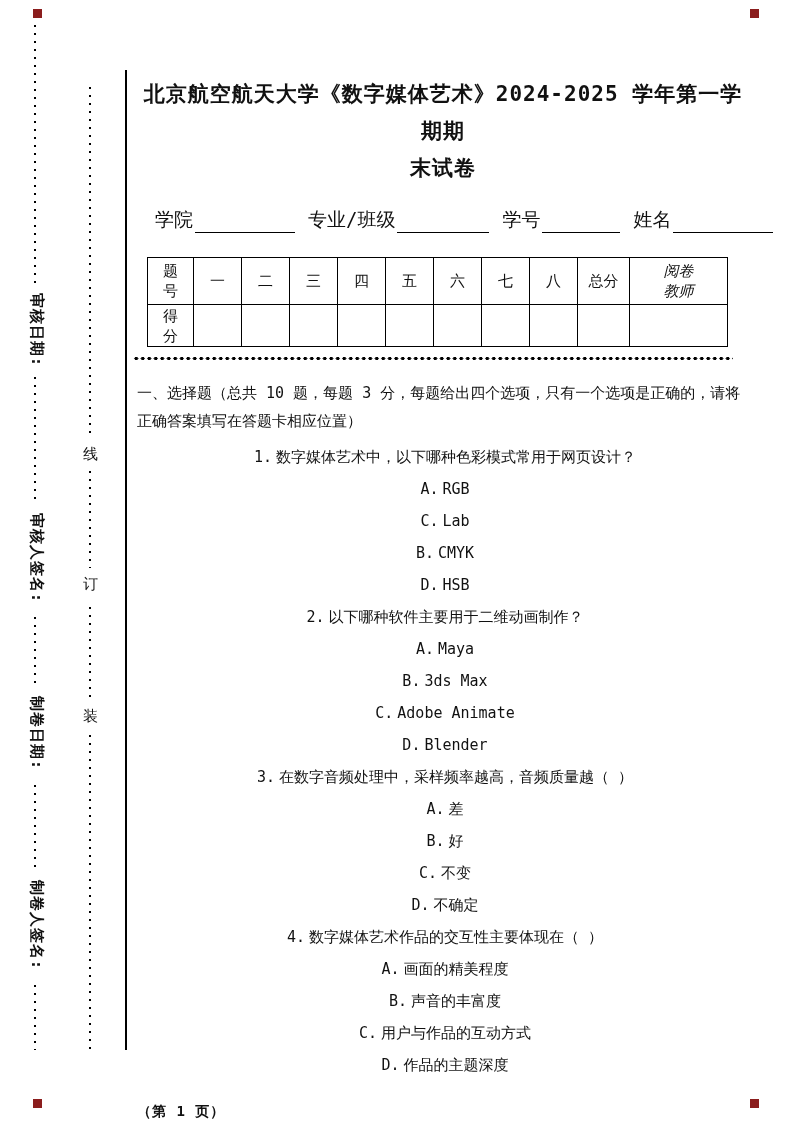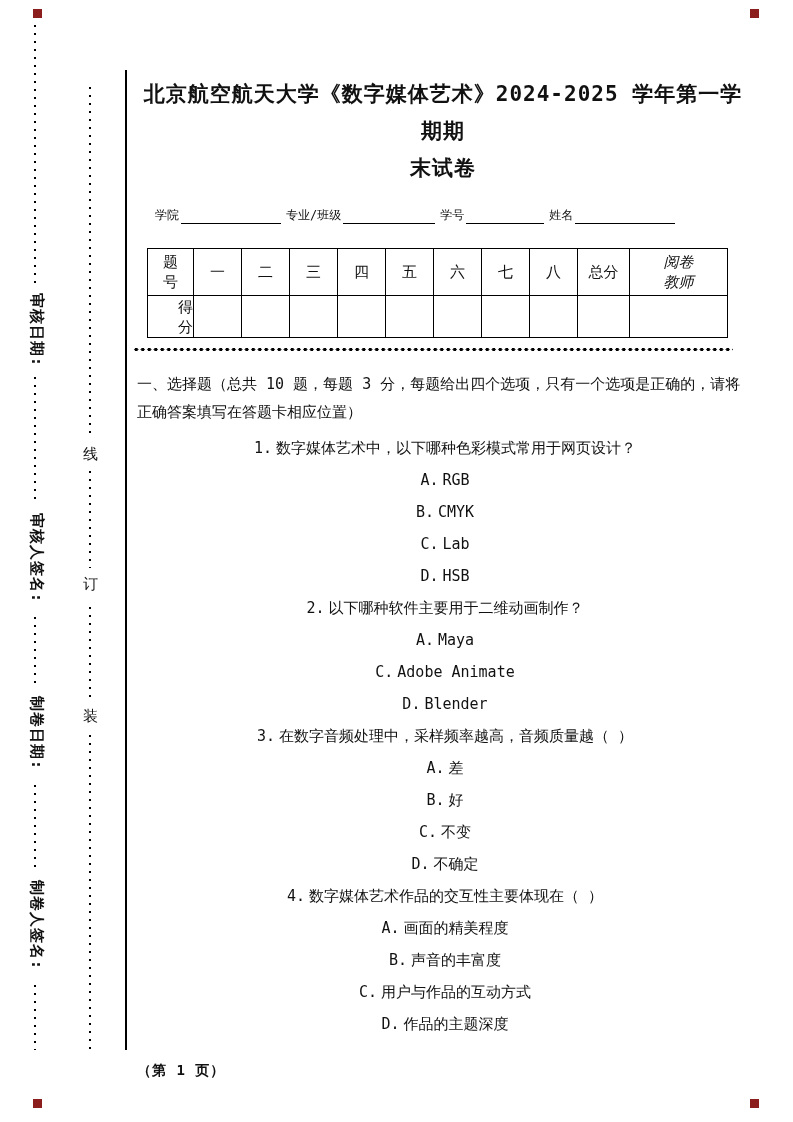--- a/index.html
+++ b/index.html
@@ -57,35 +57,35 @@
   .content { position:absolute; left:137px; top:64px; width:612px;margin-top:12px; }
 
   .title {
     text-align:center; font-weight:bold;
     font-size:21px; line-height:37px; letter-spacing:1px;
   }
 
   .fields {
     display:flex; 
     margin-top:20px; padding-left:18px;
-    font-size:12px; white-space:nowrap;
+    font-size:19px; white-space:nowrap;gap:8px;
   }
   .fgroup { display:flex; align-items:flex-end; }
   .flabel { margin-right:2px; }
   .fline { display:inline-block; border-bottom:1px solid #000; height:17px; margin-right:5px; }
   .fline.w1{ width:100px; } .fline.w2{ width:92px; }
   .fline.w3{ width:78px; }  .fline.w4{ width:100px; }
 
   .score-table {
     border-collapse:collapse; margin-top:24px; margin-left:10px;
     font-size:15px; text-align:center; table-layout:fixed;border-radius:29px;
   }
   .score-table td { border:1.5px solid #000; padding:0; vertical-align:middle; }
   .score-table tr.r1 td { height:47px; }
-  .score-table tr.r2 td { height:42px;text-align:right; }
+  .score-table tr.r2 td { height:42px; }
   .c-corner{ width:46px; } .c-q{ width:48px; }
   .c-total{ width:52px; }  .c-grader{ width:98px;font-style:italic; }
   .stack  { display:inline-block; width:1.1em; word-break:break-all; line-height:20px; }
   .stack2 { display:inline-block; width:2.2em; word-break:break-all; line-height:20px; }
 
   .dotted-sep {
     margin-top:9px; margin-left:-4px; height:5px; width:600px;
     background-image:radial-gradient(circle,#000 1.8px,transparent 2px);
     background-size:6.5px 5px; background-repeat:repeat-x;
     background-position:0 center;
@@ -187,36 +187,39 @@
     <div class="questions">
 
       <div>
         <div class="line">
           <span class="num">1.</span><span>数字媒体艺术中，以下哪种色彩模式常用于网页设计？</span>
         </div>
         <div class="line">
           <span class="num">A.</span><span>RGB</span>
         </div>
         <div class="line">
+          <span class="num">C.</span><span>Lab</span>
+        </div>
+        <div class="line">
           <span class="num">B.</span><span>CMYK</span>
         </div>
         <div class="line">
-          <span class="num">C.</span><span>Lab</span>
-        </div>
-        <div class="line">
           <span class="num">D.</span><span>HSB</span>
         </div>
       </div>
 
       <div>
         <div class="line">
           <span class="num">2.</span><span>以下哪种软件主要用于二维动画制作？</span>
         </div>
         <div class="line">
           <span class="num">A.</span><span>Maya</span>
+        </div>
+        <div class="line">
+          <span class="num">B.</span><span>3ds Max</span>
         </div>
         <div class="line">
           <span class="num">C.</span><span>Adobe Animate</span>
         </div>
         <div class="line">
           <span class="num">D.</span><span>Blender</span>
         </div>
       </div>
 
       <div>

